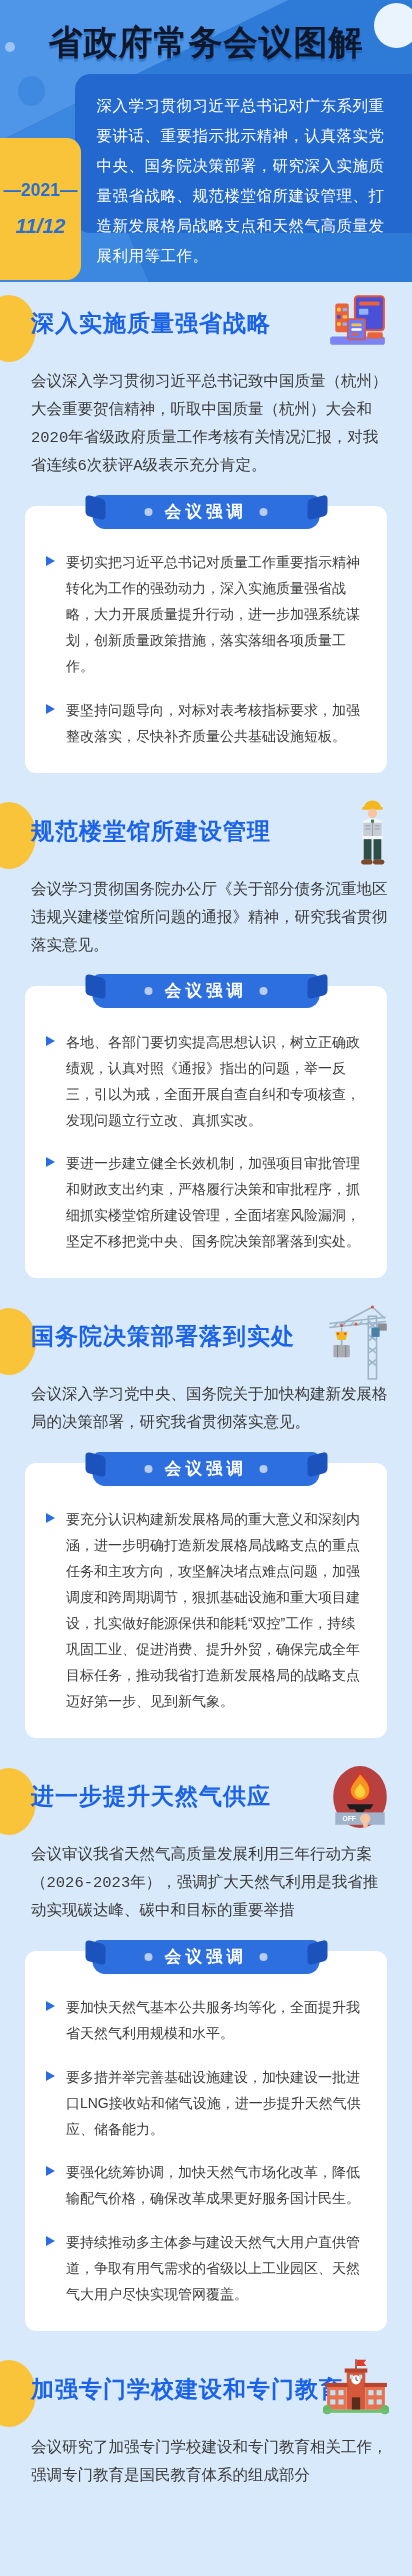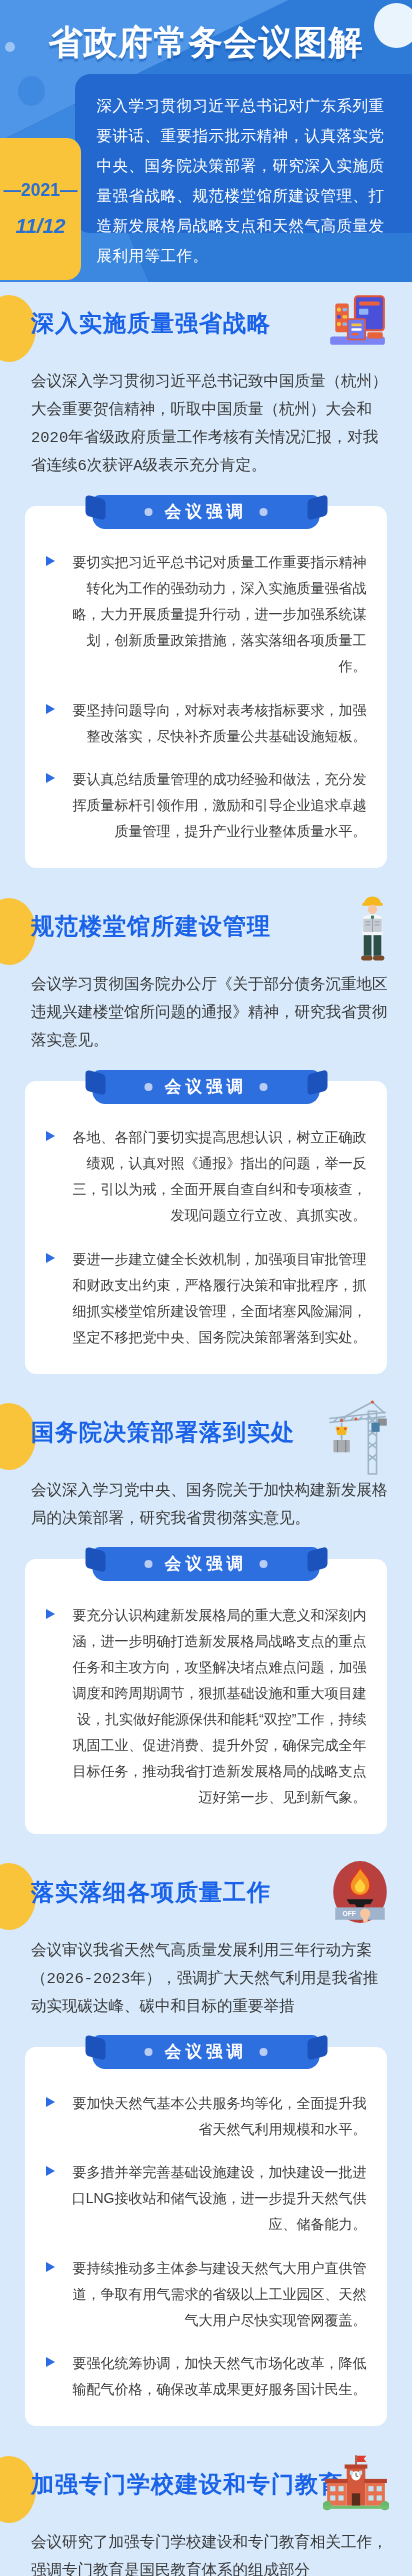--- a/index.html
+++ b/index.html
@@ -25,21 +25,21 @@
     background:#3c87e0;
     clip-path:polygon(0 50%, 18% 37%, 36% 100%, 0 100%);
   }
   .hd-circle { position:absolute; border-radius:50%; }
   .hd-c1 { width:10.3px; height:10.3px; background:#9cc5f3; left:5.2px; top:42px; }
   .hd-c2 { width:27px; height:30px; background:#3f89e0; left:17.5px; top:76px; }
   .hd-c3 { width:45px; height:45px; background:#e9f4fd; right:-7.2px; top:3.1px; }
   .header-title {
     position:relative; z-index:2;
     margin:19.6px 0 0 0; text-align:center;
-    font-size:34px; font-weight:900; color:#ffffff;
+    font-size:34px; font-weight:900; color:#0f172a;
     letter-spacing:1px;
     text-shadow:0 2.6px 1px rgba(21,80,160,.45);
   }
   .header-panel {
     position:relative; z-index:1;
     margin:8.2px 0 0 75px;
     background:#2268cf;
     border-radius:15.5px 0 0 15.5px;
     padding:17.5px 19.6px 21.6px 21.6px;
     box-sizing:border-box; height:159px;
@@ -74,21 +74,20 @@
   .sec-intro {
     position:relative; z-index:1;
     margin:30px 19.6px 0 31px;
     font-size:15.5px; line-height:28px; color:#3a3a3a;font-family:Liberation Mono, monospace;
   }
   .card {
     position:relative;
     margin:26px 25px 44px 25px;
     background:#ffffff; border-radius:11.3px;
     padding:43px 13.4px 24px 13.4px;
-    text-align:right;
   }
   .ribbon {
     position:absolute; top:-11.3px; left:50%; transform:translateX(-50%);
     width:227px; height:34px;
     background:#2e6fe0; border-radius:7.2px 7.2px 12.4px 12.4px;
     display:flex; align-items:center; justify-content:center; gap:12.4px;
     z-index:2;
   }
   .ribbon::before, .ribbon::after {
     content:""; position:absolute; top:2.1px; width:19.6px; height:20.6px;
@@ -162,24 +161,20 @@
   <div class="point">
     <span class="tri"></span>
     <p class="ptext">要切实把习近平总书记对质量工作重要指示精神转化为工作的强劲动力，深入实施质量强省战略，大力开展质量提升行动，进一步加强系统谋划，创新质量政策措施，落实落细各项质量工作。</p>
   </div>
 
   <div class="point">
     <span class="tri"></span>
     <p class="ptext">要坚持问题导向，对标对表考核指标要求，加强整改落实，尽快补齐质量公共基础设施短板。</p>
   </div>
 
-  <div class="point">
-    <span class="tri"></span>
-    <p class="ptext">要认真总结质量管理的成功经验和做法，充分发挥质量标杆引领作用，激励和引导企业追求卓越质量管理，提升产业行业整体质量水平。</p>
-  </div>
 </div>
     </div>
   </div>
 
   <div class="section">
     <div class="sec-head">
       <div class="blob"></div>
       <h2 class="sec-title">规范楼堂馆所建设管理</h2>
       <span class="sec-illus"><svg width="33" height="68" viewBox="0 0 64 132">
             <path d="M16 16 a16 13 0 0 1 32 0 z" fill="#f5b81c"></path>
@@ -260,21 +255,21 @@
     <span class="tri"></span>
     <p class="ptext">要充分认识构建新发展格局的重大意义和深刻内涵，进一步明确打造新发展格局战略支点的重点任务和主攻方向，攻坚解决堵点难点问题，加强调度和跨周期调节，狠抓基础设施和重大项目建设，扎实做好能源保供和能耗“双控”工作，持续巩固工业、促进消费、提升外贸，确保完成全年目标任务，推动我省打造新发展格局的战略支点迈好第一步、见到新气象。</p>
   </div>
 </div>
     </div>
   </div>
 
   <div class="section">
     <div class="sec-head">
       <div class="blob"></div>
-      <h2 class="sec-title">落实落细各项质量工作</h2>
+      <h2 class="sec-title">进一步提升天然气供应</h2>
       <span class="sec-illus"><svg width="58" height="67" viewBox="0 0 112 130">
             <ellipse cx="56" cy="62" rx="52" ry="60" fill="#b8413f"></ellipse>
             <path d="M56 14 C66 28 76 34 76 50 a20 20 0 0 1 -40 0 C36 36 48 30 56 14 Z" fill="#f59422" stroke="#d4372e" stroke-width="4"></path>
             <path d="M56 36 C61 43 66 46 66 53 a10 10 0 0 1 -20 0 C46 47 52 43 56 36 Z" fill="#ffd23e"></path>
             <path d="M30 76 h52 l-6 10 h-10 l-4 6 h-12 l-4 -6 h-10 Z" fill="#1c1c1c"></path>
             <rect x="8" y="92" width="96" height="24" fill="#9fb4cc"></rect>
             <text x="22" y="109" font-size="13" font-weight="bold" fill="#ffffff" font-family="Liberation Sans, sans-serif">OFF</text>
             <circle cx="66" cy="104" r="10" fill="#f7c6a0"></circle>
             <rect x="62" y="104" width="9" height="18" rx="4" fill="#f7c6a0"></rect>
           </svg></span>
@@ -292,26 +287,26 @@
     <p class="ptext">要加快天然气基本公共服务均等化，全面提升我省天然气利用规模和水平。</p>
   </div>
 
   <div class="point">
     <span class="tri"></span>
     <p class="ptext">要多措并举完善基础设施建设，加快建设一批进口LNG接收站和储气设施，进一步提升天然气供应、储备能力。</p>
   </div>
 
   <div class="point">
     <span class="tri"></span>
+    <p class="ptext">要强化统筹协调，加快天然气市场化改革，降低输配气价格，确保改革成果更好服务国计民生。</p>
+  </div>
+
+  <div class="point">
+    <span class="tri"></span>
     <p class="ptext">要持续推动多主体参与建设天然气大用户直供管道，争取有用气需求的省级以上工业园区、天然气大用户尽快实现管网覆盖。</p>
-  </div>
-
-  <div class="point">
-    <span class="tri"></span>
-    <p class="ptext">要强化统筹协调，加快天然气市场化改革，降低输配气价格，确保改革成果更好服务国计民生。</p>
   </div>
 </div>
     </div>
   </div>
 
   <div class="section">
     <div class="sec-head">
       <div class="blob"></div>
       <h2 class="sec-title">加强专门学校建设和专门教育</h2>
       <span class="sec-illus"><svg width="66" height="58" viewBox="0 0 128 112">

